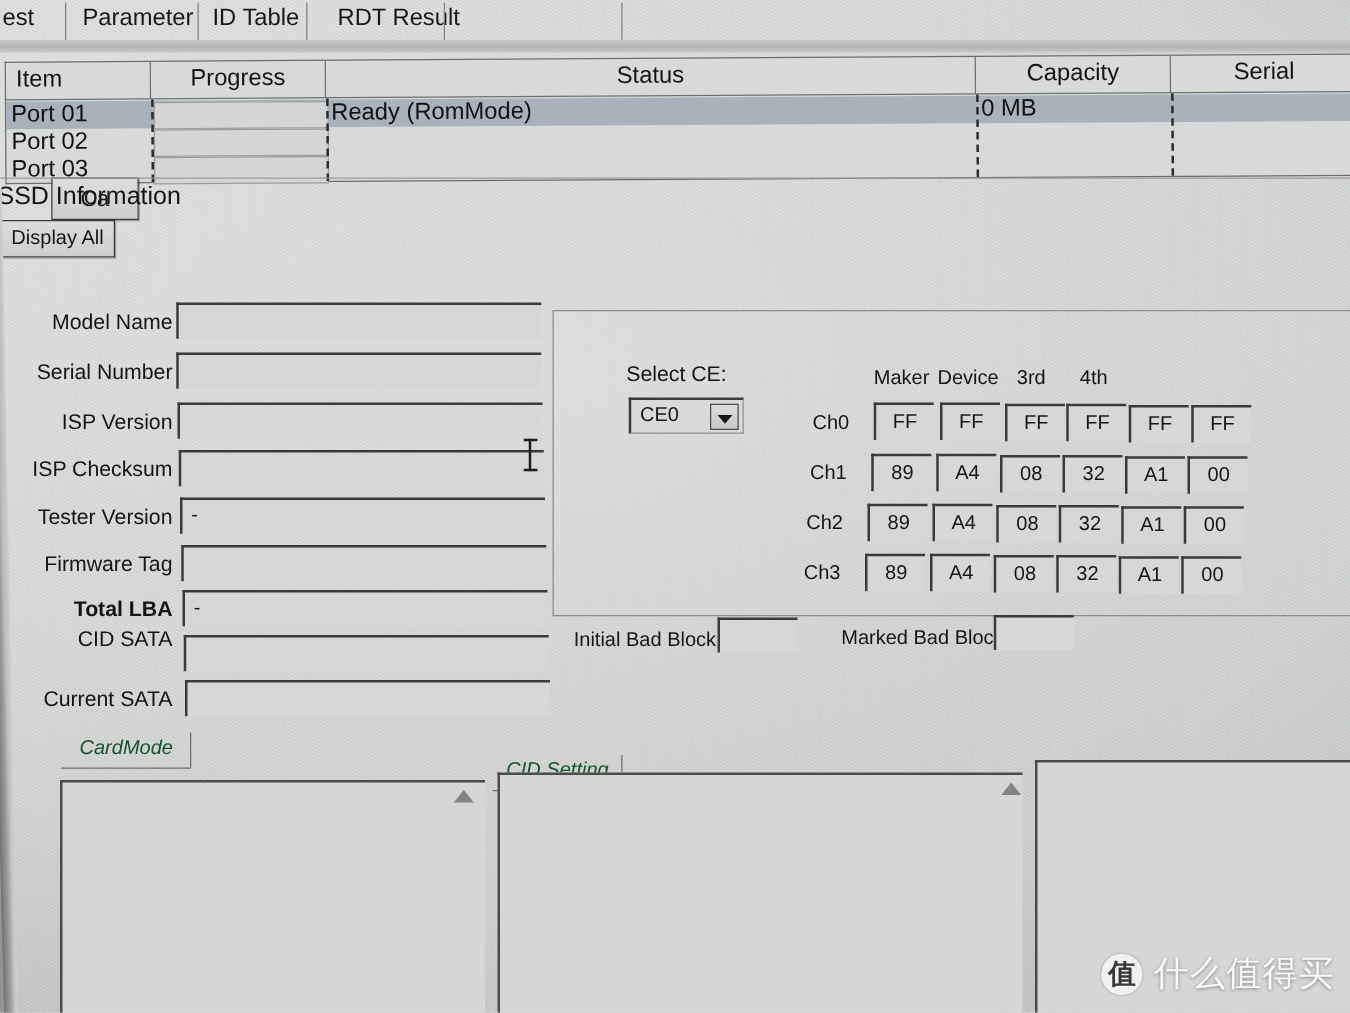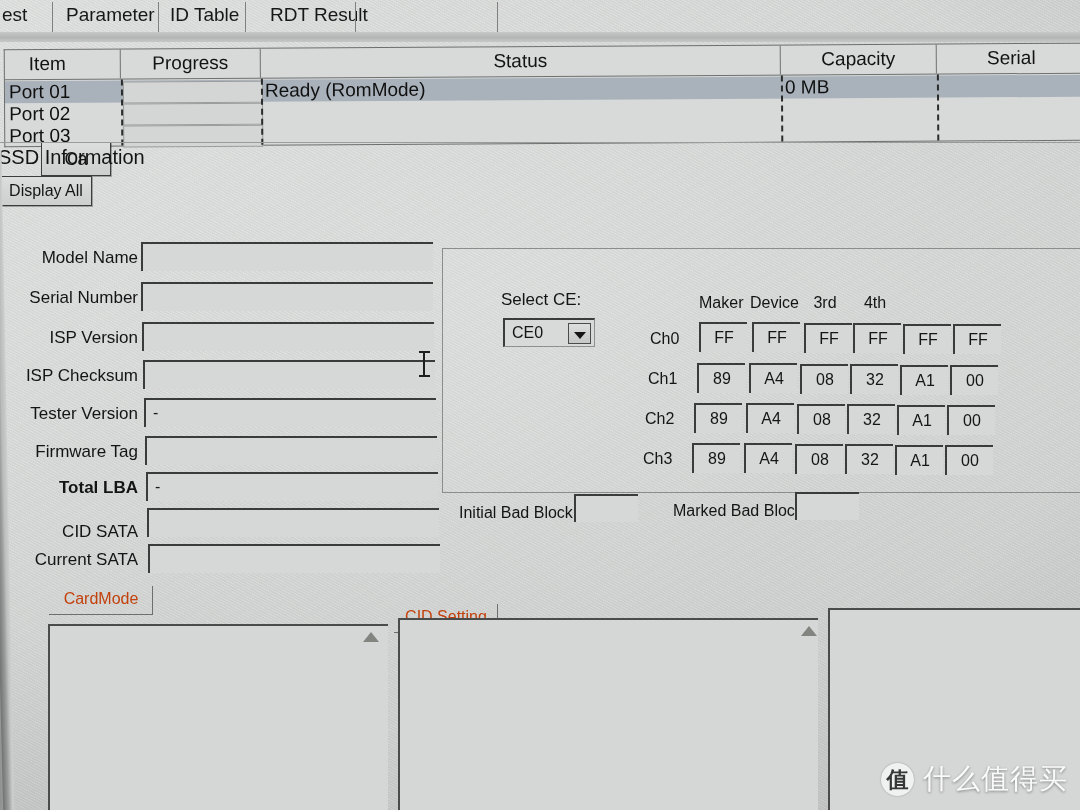--- a/index.html
+++ b/index.html
@@ -63,21 +63,21 @@
     background:#d8dad9;border:1px solid #6c6f6e;border-right:0;
     z-index:3; transform:rotate(-0.35deg);
   }
   .gridhead{position:absolute;left:0;top:0;width:100%;height:30px;}
   .gh{
     position:absolute;top:0;height:29px;line-height:28px;
     font-size:19px;text-align:center;color:#131313;
     border-right:1px solid #6e7170;
     box-sizing:border-box;
   }
-  .gh.left{text-align:left;padding-left:24px;}
+  .gh.left{text-align:left;padding-left:8px;}
   .gridhead-line{position:absolute;left:0;top:29px;width:100%;height:1px;background:#6e7170;}
   .grow{position:absolute;left:0;height:22px;width:100%;}
   .grow.sel{background:#a9b2bb;}
   .gcell{
     position:absolute;top:0;height:22px;line-height:21px;font-size:19px;color:#101010;
     white-space:nowrap;overflow:hidden;
   }
   .vdash{position:absolute;top:30px;height:66px;width:0;border-left:2px dashed #2b2d2c;}
   .progbox{position:absolute;width:138px;height:20px;border:1px solid #9a9d9c;background:#d4d6d5;}
 
@@ -96,22 +96,23 @@
     border:1px solid #3b3d3c;
     box-shadow:1px 1px 0 rgba(0,0,0,0.28);
     font-family:"Liberation Sans",sans-serif;
     color:#151515;
     text-align:center;
     box-sizing:border-box;
   }
   .btn.ghost{
     border:none;
     background:transparent;
-    color:#c2410c;
+    color:#14532d;
     box-shadow:none;
+    font-style:italic;
   }
   .btn.ghost::after{
     content:"";position:absolute;right:0;top:2px;width:1px;height:28px;background:#6c6f6e;
   }
   .btn.ghost::before{
     content:"";position:absolute;left:0;bottom:0;width:100%;height:1px;background:#6c6f6e;
   }
 
   
   .flabel{
@@ -274,21 +275,21 @@
 
   <div class="flabel" style="left:16px;top:262px;width:122px;">Tester Version</div>
   <div class="field" style="left:144px;top:256px;width:292px;height:29px;">-</div>
 
   <div class="flabel" style="left:18px;top:300px;width:120px;">Firmware Tag</div>
   <div class="field" style="left:145px;top:294px;width:292px;height:29px;"></div>
 
   <div class="flabel" style="left:18px;top:336px;width:120px;font-weight:bold;">Total LBA</div>
   <div class="field" style="left:146px;top:330px;width:292px;height:29px;">-</div>
 
-  <div class="flabel" style="left:18px;top:380px;width:120px;">CID SATA</div>
+  <div class="flabel" style="left:18px;top:360px;width:120px;">CID SATA</div>
   <div class="field" style="left:147px;top:366px;width:292px;height:29px;"></div>
 
   <div class="flabel" style="left:14px;top:408px;width:124px;">Current SATA</div>
   <div class="field" style="left:148px;top:402px;width:292px;height:29px;"></div>
 
   <div class="gbox" style="left:442px;top:106px;width:646px;height:243px;"></div>
 
   <div class="ctxt" style="left:501px;top:148px;font-size:17px;">Select CE:</div>
   <div class="select" style="left:503px;top:176px;width:92px;height:29px;">CE0<span class="caret">
         <i></i>

